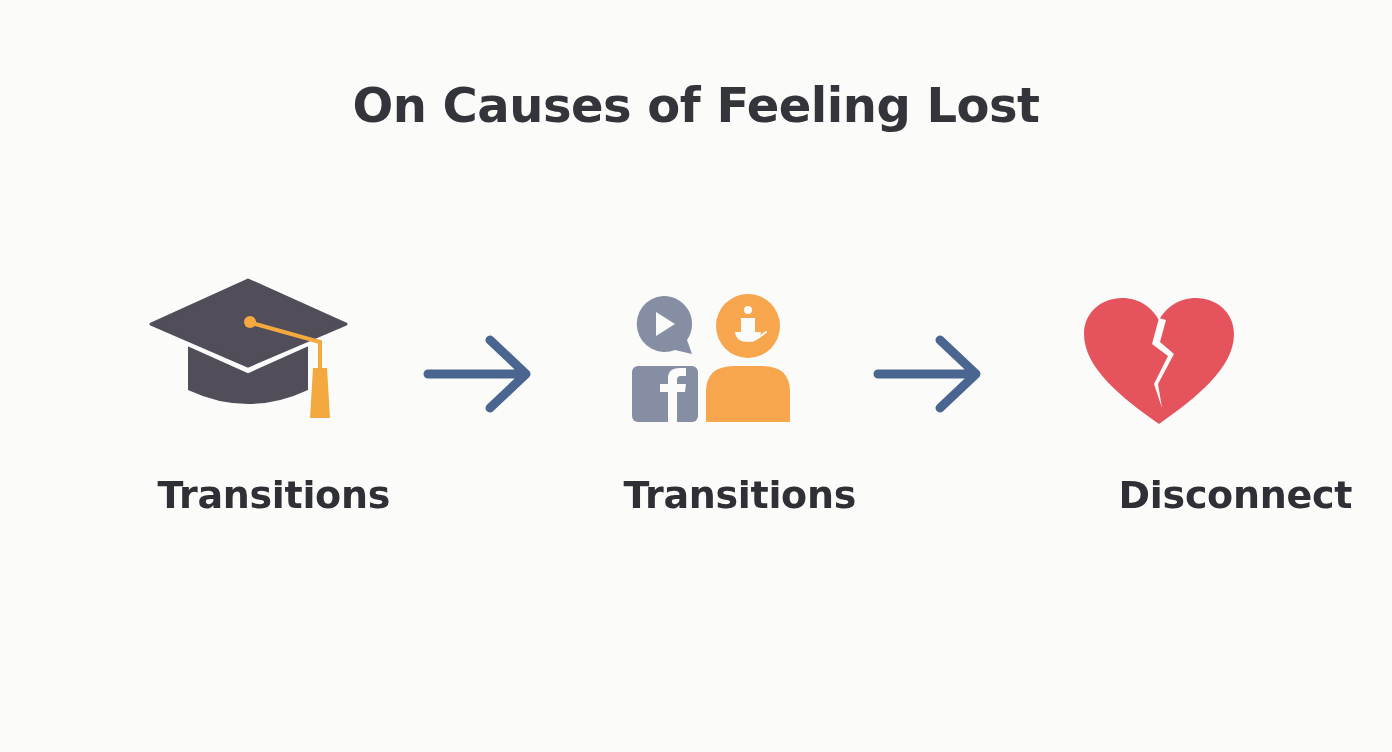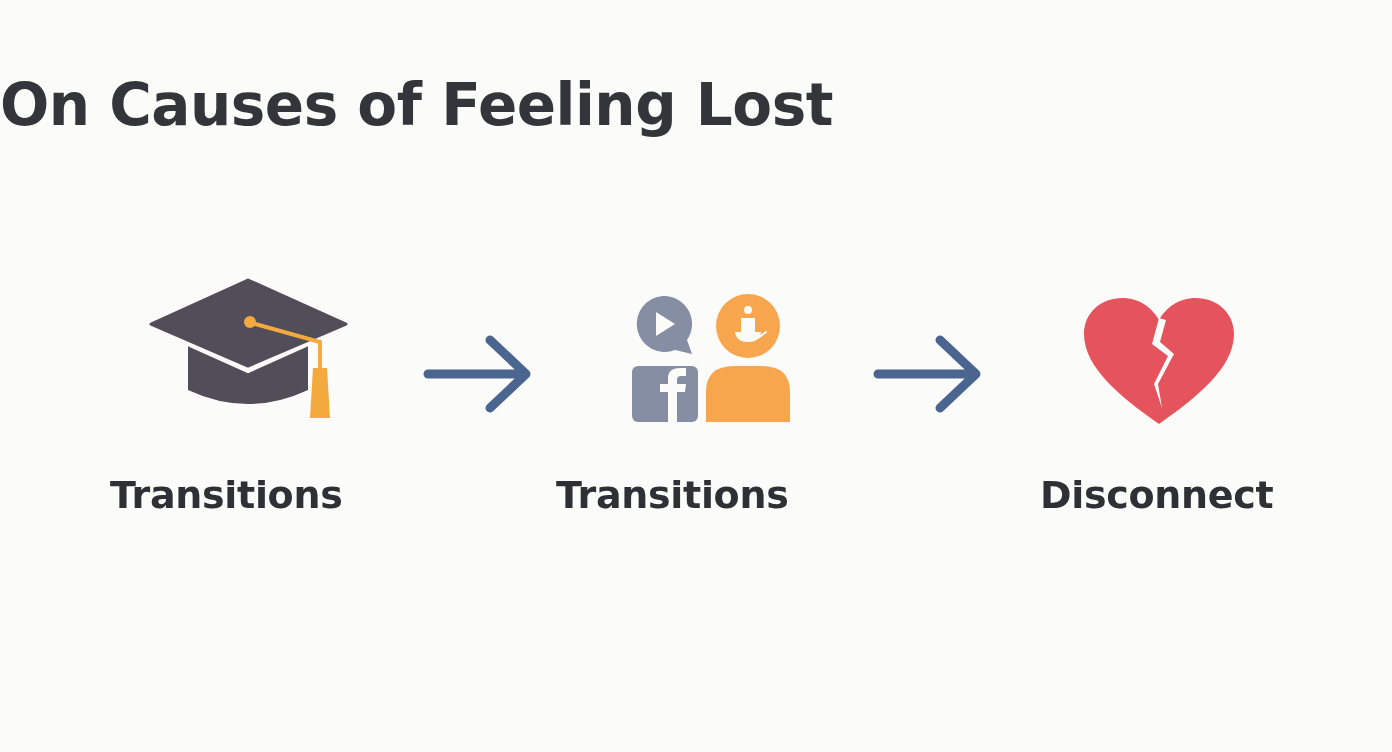--- a/index.html
+++ b/index.html
@@ -13,37 +13,37 @@
     body {
       position: relative;
       font-family: "DejaVu Sans", "Liberation Sans", sans-serif;
       color: #33343a;
     }
     .title {
       position: absolute;
       left: 0;
       width: 1392px;
       top: 70px;
-      text-align: left;
-      font-size: 58px;
+      text-align: center;
+      font-size: 48px;
       font-weight: bold;
       letter-spacing: -0.5px;
       color: #34353b;
       line-height: 70px;
     }
     .icon {
       position: absolute;
     }
     .label {
       position: absolute;
       top: 470px;
       font-size: 38px;
       font-weight: bold;
       color: #2f3035;
-      text-align: left;
+      text-align: right;
       line-height: 50px;
       letter-spacing: -0.3px;
     }
     .arrow { position: absolute; }
   </style>
 </head>
 <body>
 
 <div class="title">On Causes of Feeling Lost</div>
 
@@ -95,13 +95,13 @@
 
 <div class="icon" style="left:1082px; top:296px; width:154px; height:130px;">
   <svg width="154" height="130" viewBox="0 0 154 130">
     <path d="M77 128 C40 102 2 72 2 38 C2 16 20 2 40 2 C58 2 70 12 77 24 C84 12 96 2 114 2 C134 2 152 16 152 38 C152 72 114 102 77 128 Z" fill="#e5545d"></path>
     <path d="M77 22 L70 48 L86 60 L72 88 L80 112 L76 88 L92 58 L78 46 L84 24 Z" fill="#fbfbfa"></path>
   </svg>
 </div>
 
 <div class="label" style="left:110px; width:280px;">Transitions</div>
 <div class="label" style="left:556px; width:300px;">Transitions</div>
-<div class="label" style="left:1040px; width:280px;">Disconnect</div>
+<div class="label" style="left:1072px; width:280px;">Disconnect</div>
 
 </body></html>

